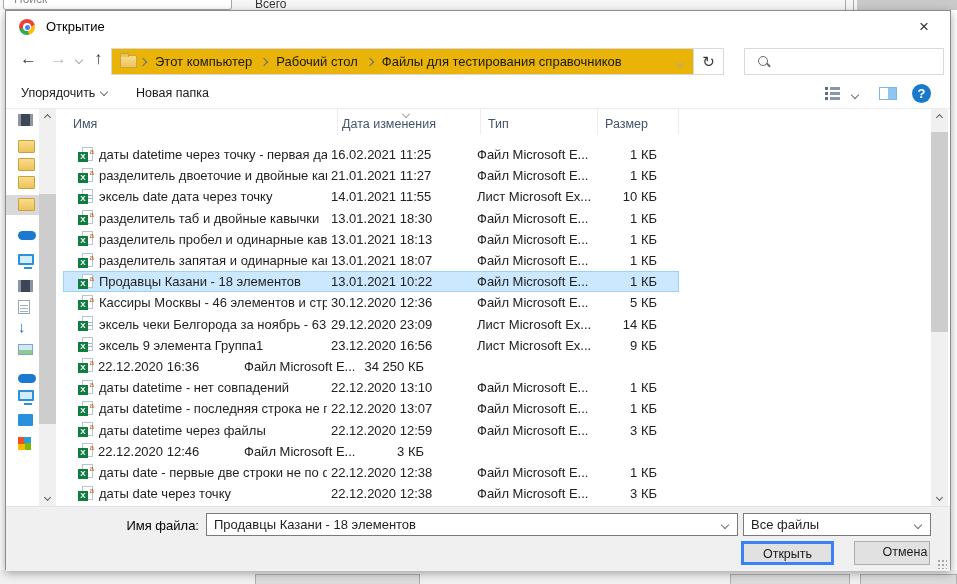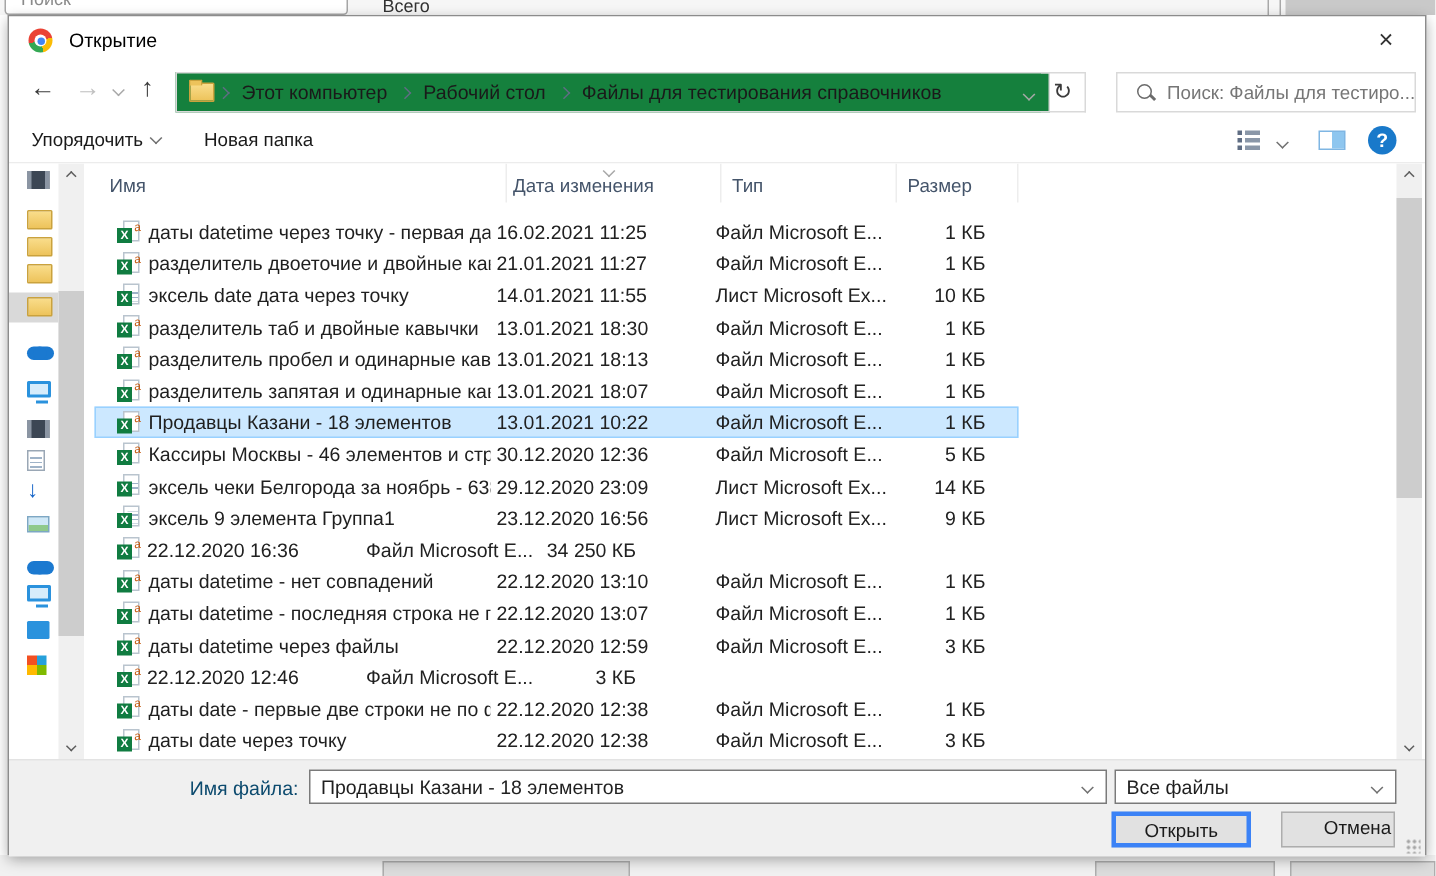--- a/index.html
+++ b/index.html
@@ -37,21 +37,21 @@
   .chev.down  { transform:rotate(45deg); }
   .chev.up    { transform:rotate(-135deg); }
   .chev.right { transform:rotate(-45deg); }
   .chev.lite  { border-color:#a8a8a8; }
   .chev.blue  { border-color:#5f6d83; }
 
   
   #navrow { position:absolute; left:0; top:32px; width:100%; height:36px; background:#fff; }
   .nav-arrow { position:absolute; top:6px; font-size:17px; color:#3b3b3b; }
   .nav-arrow.disabled { color:#c0c0c0; }
-  #addressbox { position:absolute; left:111px; top:5px; width:583px; height:27px; background:#15803d;
+  #addressbox { position:absolute; left:105px; top:5px; width:583px; height:27px; background:#eab308;
     border:1px solid #d9d9d9; display:flex; align-items:center; }
   .crumb { padding:0 6px; color:#1a1a1a; white-space:nowrap; }
   .crumb-sep { margin:0 3px; }
   #addr-chev { position:absolute; right:10px; top:11px; }
   #refreshbox { position:absolute; left:688px; top:5px; width:30px; height:27px; border:1px solid #d9d9d9;
     border-left:none; text-align:center; line-height:25px; font-size:15px; color:#3b3b3b; }
   #searchbox { position:absolute; left:738px; top:5px; width:200px; height:27px; background:#fff;
     border:1px solid #d9d9d9; display:flex; align-items:center; color:#767676; font-size:12.5px; }
   .mag { position:relative; width:14px; height:14px; margin:0 7px 0 12px; flex:none; }
   .mag::before { content:""; position:absolute; left:1px; top:1px; width:8px; height:8px;
@@ -127,21 +127,21 @@
   .xicon { position:relative; width:16px; height:16px; flex:none; }
   .xicon .page { position:absolute; left:4px; top:0; width:11px; height:14px; background:#fff; border:1px solid #b9c4ce; }
   .xicon .xbox { position:absolute; left:0; top:5px; width:10px; height:10px; background:#107c41;
     color:#fff; font-size:8px; font-weight:bold; text-align:center; line-height:10px; }
   .xicon.csv .mark { position:absolute; right:0; top:1px; font-size:8px; color:#c55a11; line-height:8px; }
   .xicon.sheet .page { background-image:repeating-linear-gradient(#fff 0 2px,#9fb3c8 2px 3px);
     background-size:7px 8px; background-position:2px 3px; background-repeat:no-repeat; }
 
   
   #footer { position:absolute; left:0; top:495px; width:100%; height:65px; background:#f0f0f0; border-top:1px solid #e3e3e3; }
-  #fn-label { position:absolute; left:0; top:11px; width:193px; text-align:right; color:#0c4a6e; }
+  #fn-label { position:absolute; left:0; top:11px; width:193px; text-align:right; color:#000000; }
   .combo { position:absolute; top:6px; height:23px; background:#fff; border:1px solid #7a7a7a;
     display:flex; align-items:center; padding-left:7px; }
   #fn-combo { left:200px; width:532px; }
   #ft-combo { left:737px; width:188px; }
   .combo .chev { position:absolute; right:9px; top:8px; }
   .btn { position:absolute; top:34px; height:24px; background:#e1e1e1; border:1px solid #adadad;
     text-align:center; font-size:12.5px; color:#1a1a1a; line-height:21px; }
   #open-btn { left:735px; width:93px; border:3px solid #3b82f6; }
   #cancel-btn { left:848px; width:76px;padding-left:26px; }
   .grip { position:absolute; right:3px; bottom:2px; width:10px; height:10px;
@@ -186,21 +186,20 @@
       <span class="chev right blue crumb-sep"></span>
       <span class="crumb">Рабочий стол</span>
       <span class="chev right blue crumb-sep"></span>
       <span class="crumb">Файлы для тестирования справочников</span>
       <span id="addr-chev" class="chev down lite"></span>
     </div>
     <div id="refreshbox">↻</div>
 
     <div id="searchbox">
       <span class="mag"></span>
-      <span class="search-text">Поиск: Файлы для тестиро...</span>
     </div>
   </div>
 
   <div id="toolbar">
     <span class="tb-item" id="organize" style="left:15px"><span>Упорядочить</span><span class="chev down"></span></span>
     <span class="tb-item" style="left:130px">Новая папка</span>
     <span class="viewlist-icon">
         <i></i>
         <i></i>
         <i></i>

